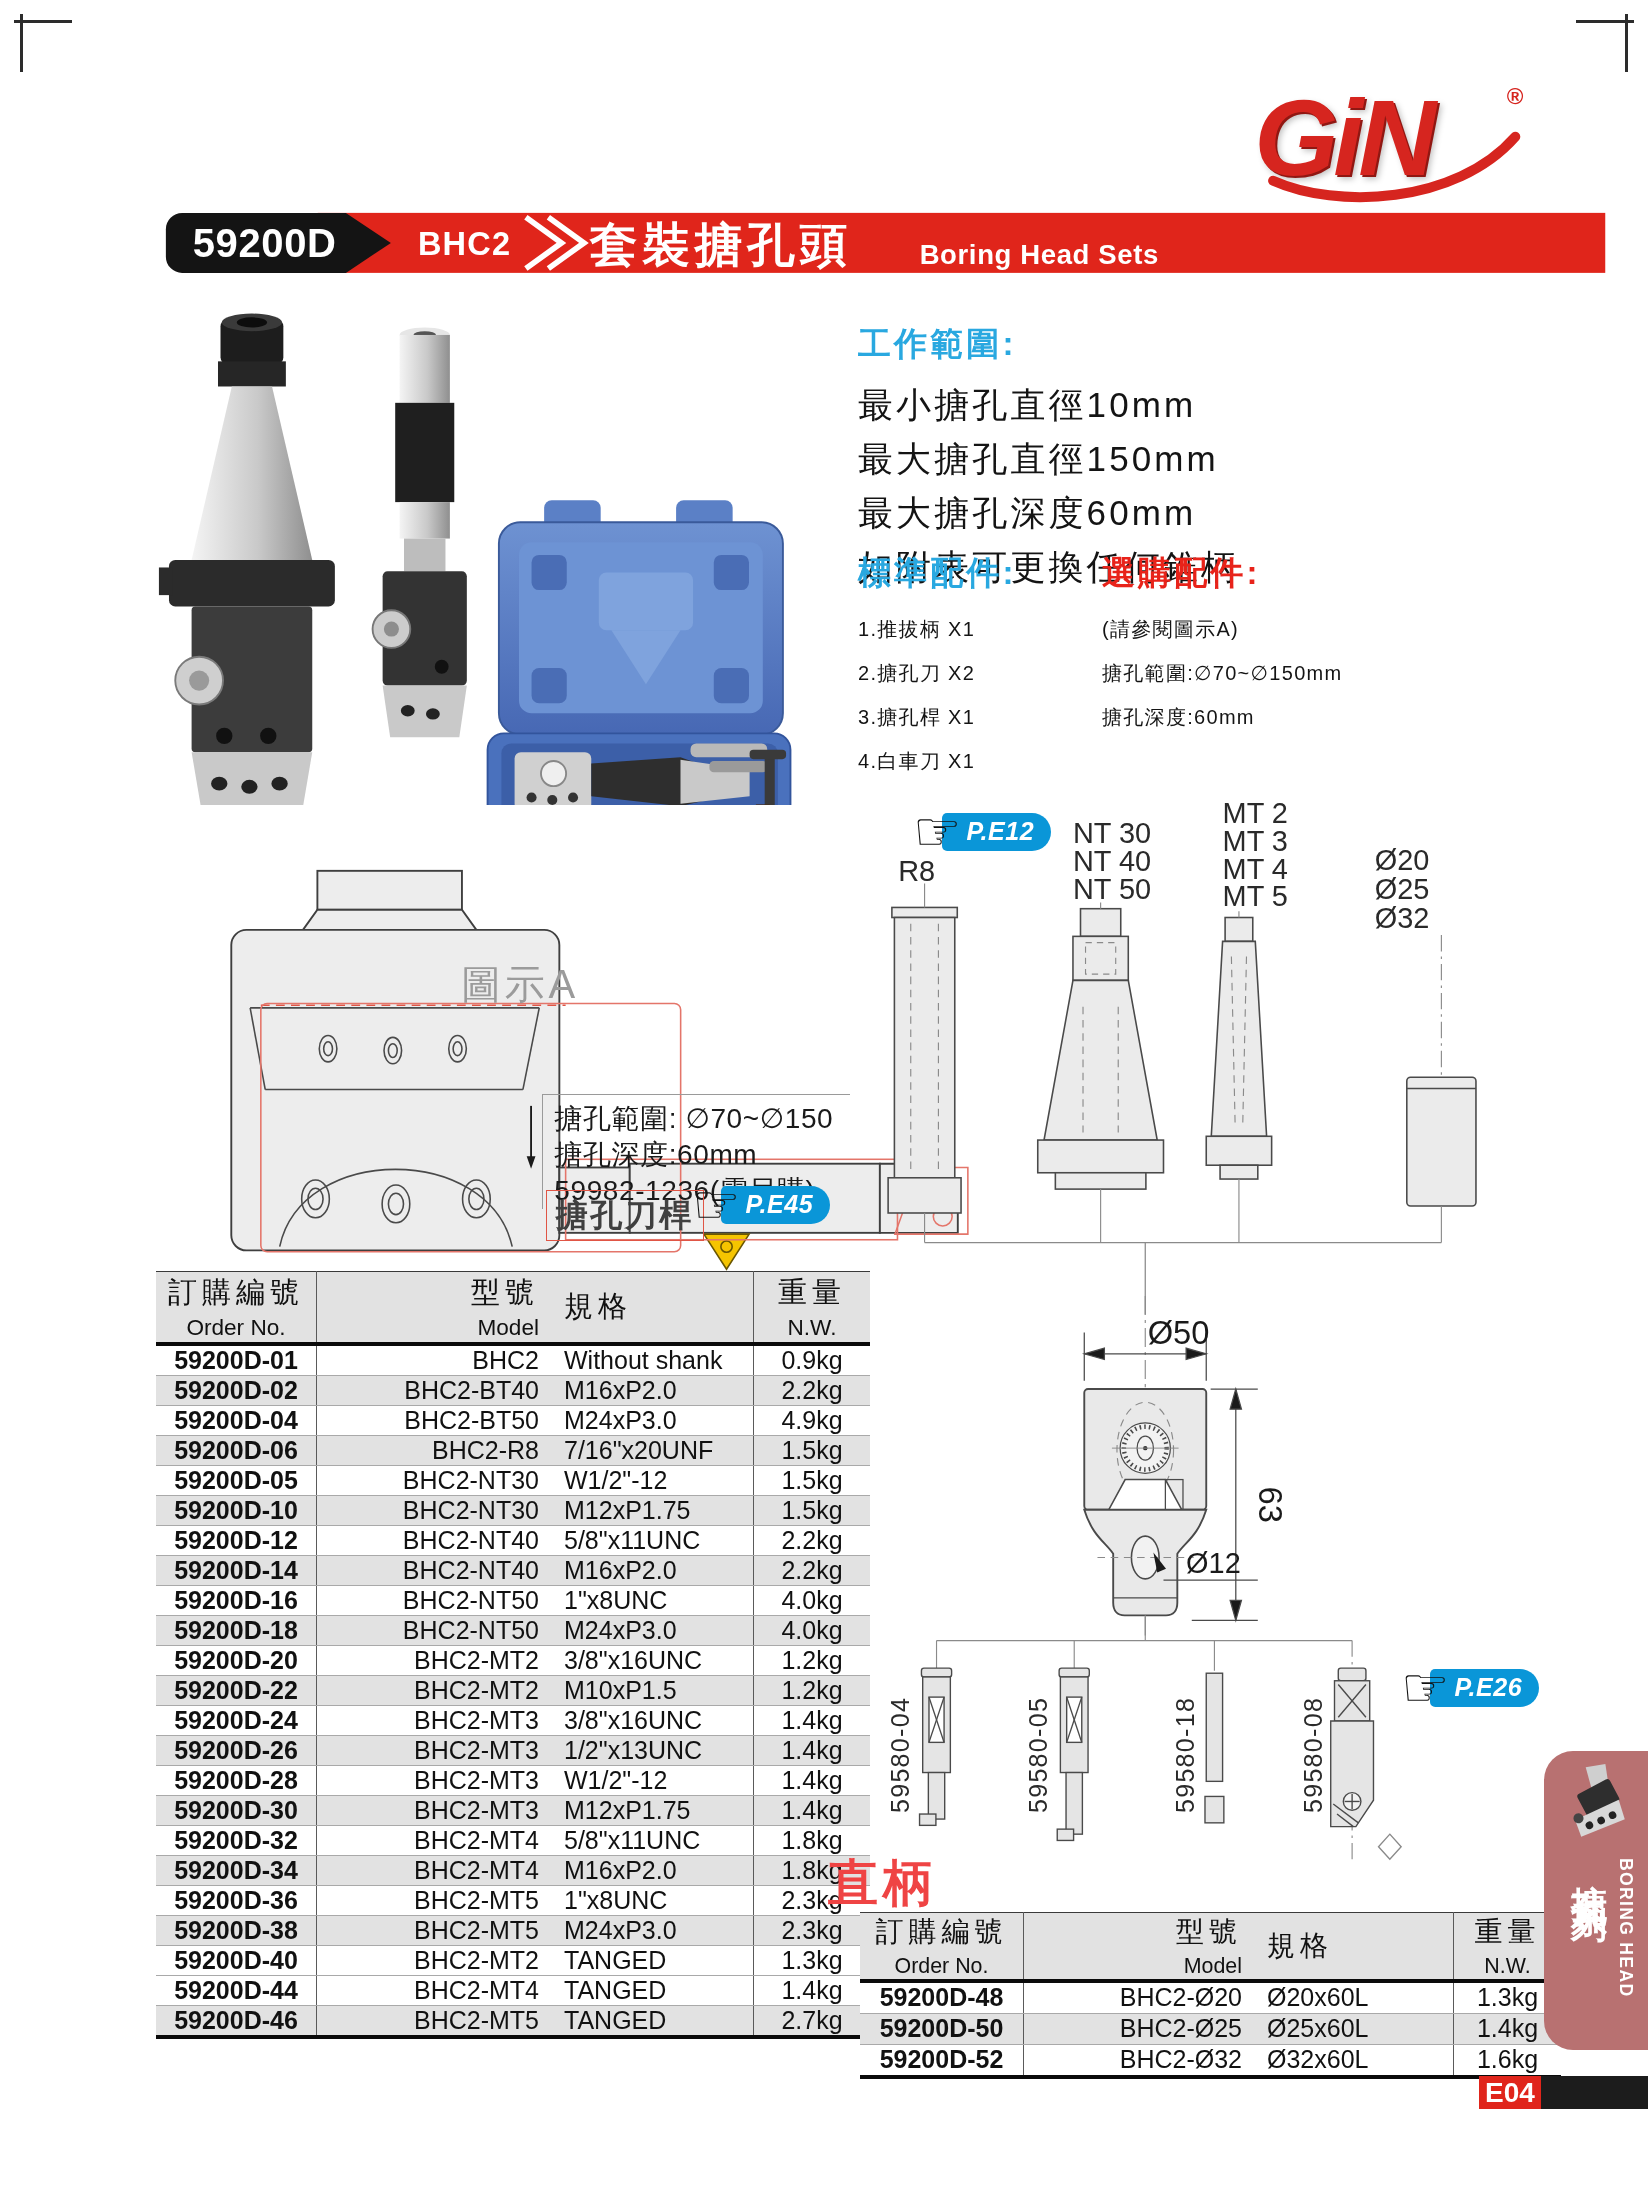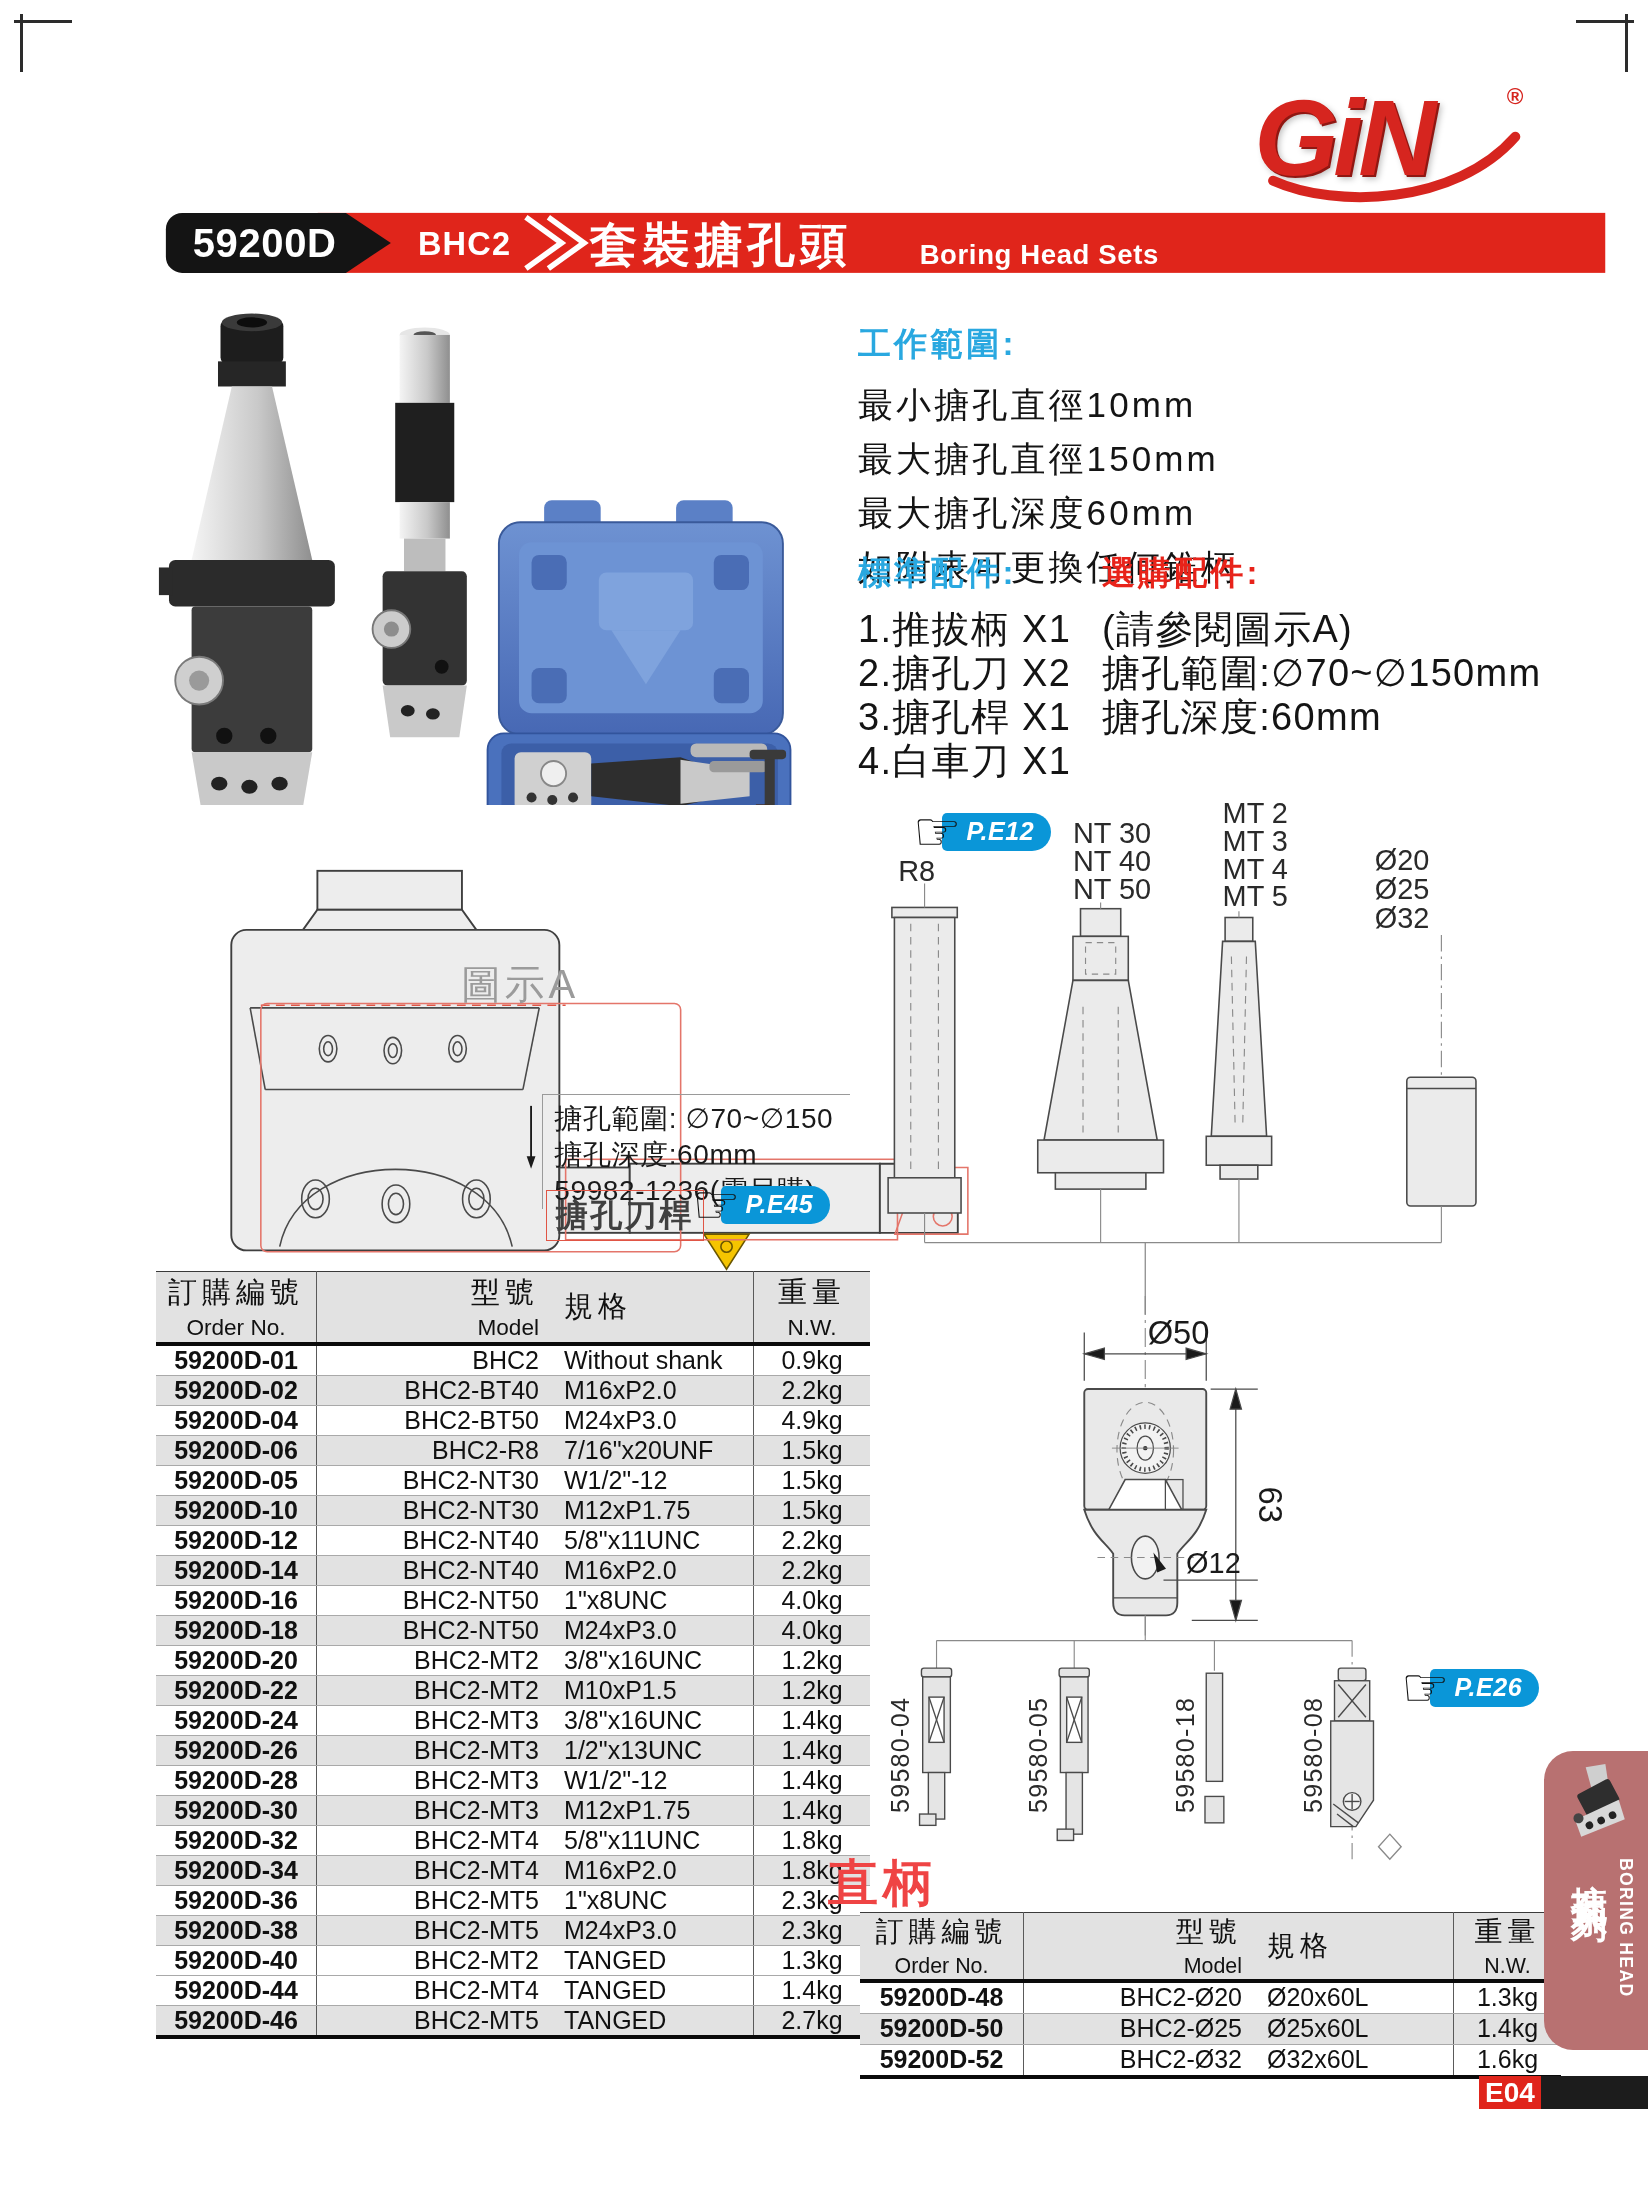--- a/index.html
+++ b/index.html
@@ -17,21 +17,21 @@
   .logo .reg{position:absolute;right:7.5px;top:3.8px;font-size:22.6px;color:#d6251f;font-weight:bold;}
 
   
   .bannersvg{position:absolute;left:160px;top:211px;}
 
   
   .blk{position:absolute;}
   .blk .t-cyan{font-size:33px;font-weight:bold;color:#29a8e0;letter-spacing:3.1px;margin-bottom:11.3px;}
   .blk .t-red{font-size:33px;font-weight:bold;color:#e8231a;letter-spacing:3.1px;margin-bottom:11.3px;}
   .blk .line{font-size:35px;color:#141414;letter-spacing:3.1px;line-height:54px;white-space:nowrap;}
-  .blk .item{font-size:38px;color:#141414;letter-spacing:1.3px;line-height:44px;white-space:nowrap;}
+  .blk .item{font-size:20px;color:#141414;letter-spacing:1.3px;line-height:44px;white-space:nowrap;}
 
   .caption-a{position:absolute;left:461px;top:957px;font-size:40px;color:#9b9b9b;letter-spacing:3.8px;}
 
   .note-block{position:absolute;left:542px;top:1094px;width:296px;border-top:1.9px solid #9a9a9a;
        border-left:1.9px solid #9a9a9a;padding:6.3px 0 0 11.3px;}
   .note-block .nline{font-size:28px;color:#1a1a1a;line-height:36px;white-space:nowrap;letter-spacing:0.6px;}
 
   .tool-label{position:absolute;left:546px;top:1190px;border:1.9px solid #e05545;color:#404040;
        font-size:32px;font-weight:bold;letter-spacing:2.5px;padding:2.5px 8.8px;background:rgba(255,255,255,.0);}
 

